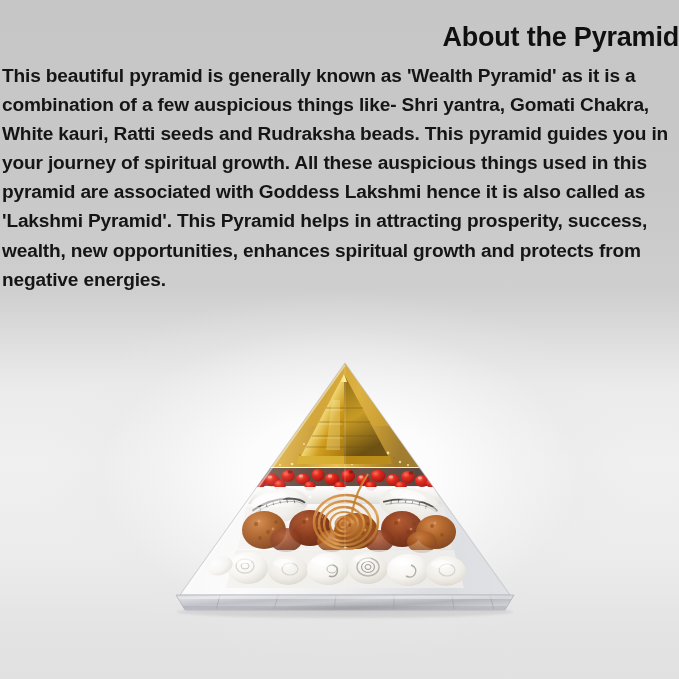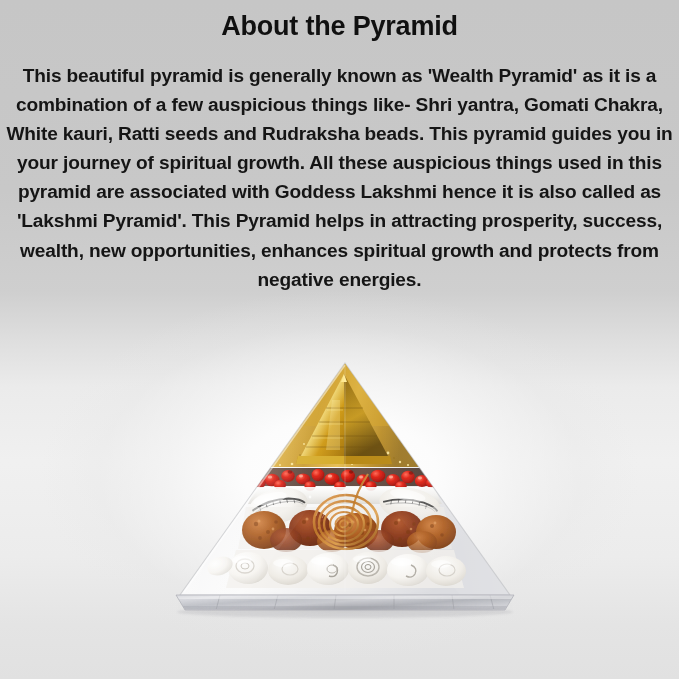--- a/index.html
+++ b/index.html
@@ -36,33 +36,32 @@
           #f0f0f0 68%,
           #ececec 82%,
           #e4e4e4 92%,
           #e1e1e1 100%);
     overflow:hidden;
   }
 
   
   .title {
     position:absolute;
-    top:9px; left:0; width:679px;
-    text-align:center;
+    top:20px; left:0; width:679px;
+    text-align:right;
     font-size:27px;
     font-weight:bold;
     letter-spacing:-0.2px;
     color:#101010;
     line-height:34px;
   }
 
   .body-copy {
     position:absolute;
     top:61px; left:2px; width:675px;
-    text-align:center;
     font-size:19.1px;
     font-weight:600;
     line-height:29.1px;
     color:#151515;
     letter-spacing:-0.15px;
   }
 
   
   #pyramid-figure {
     position:absolute;

